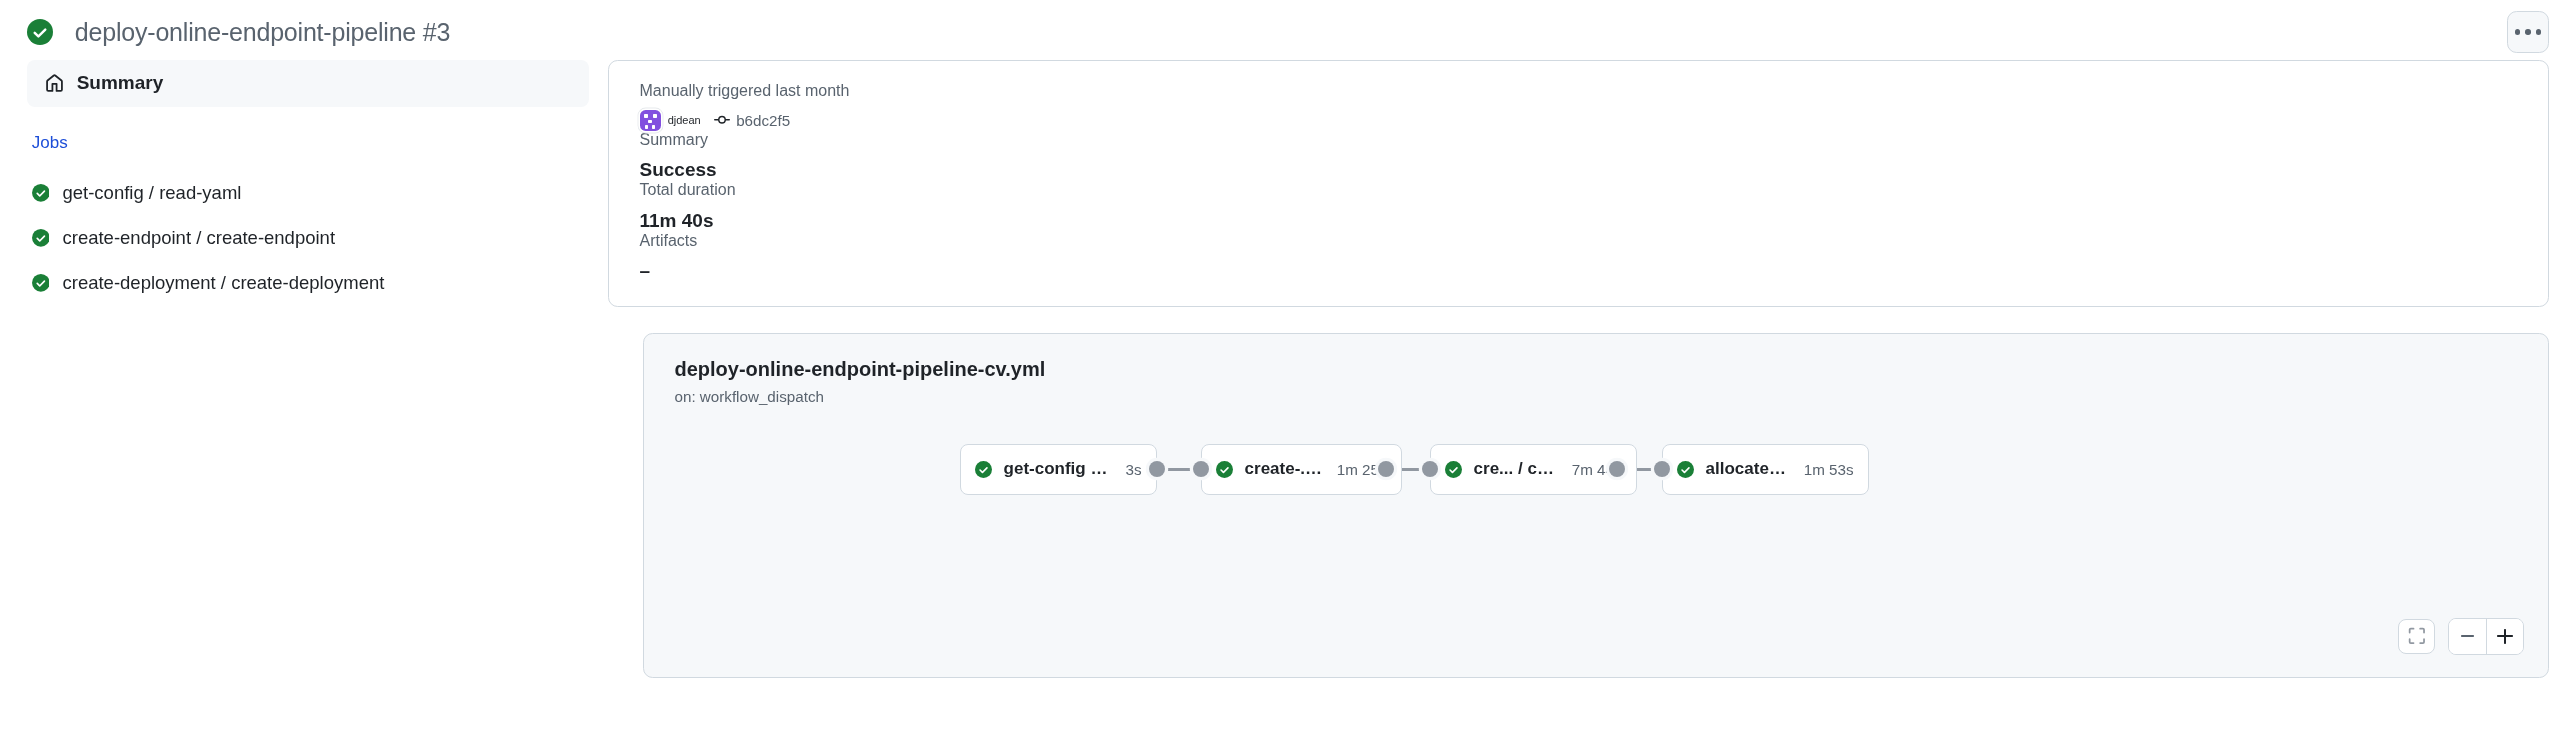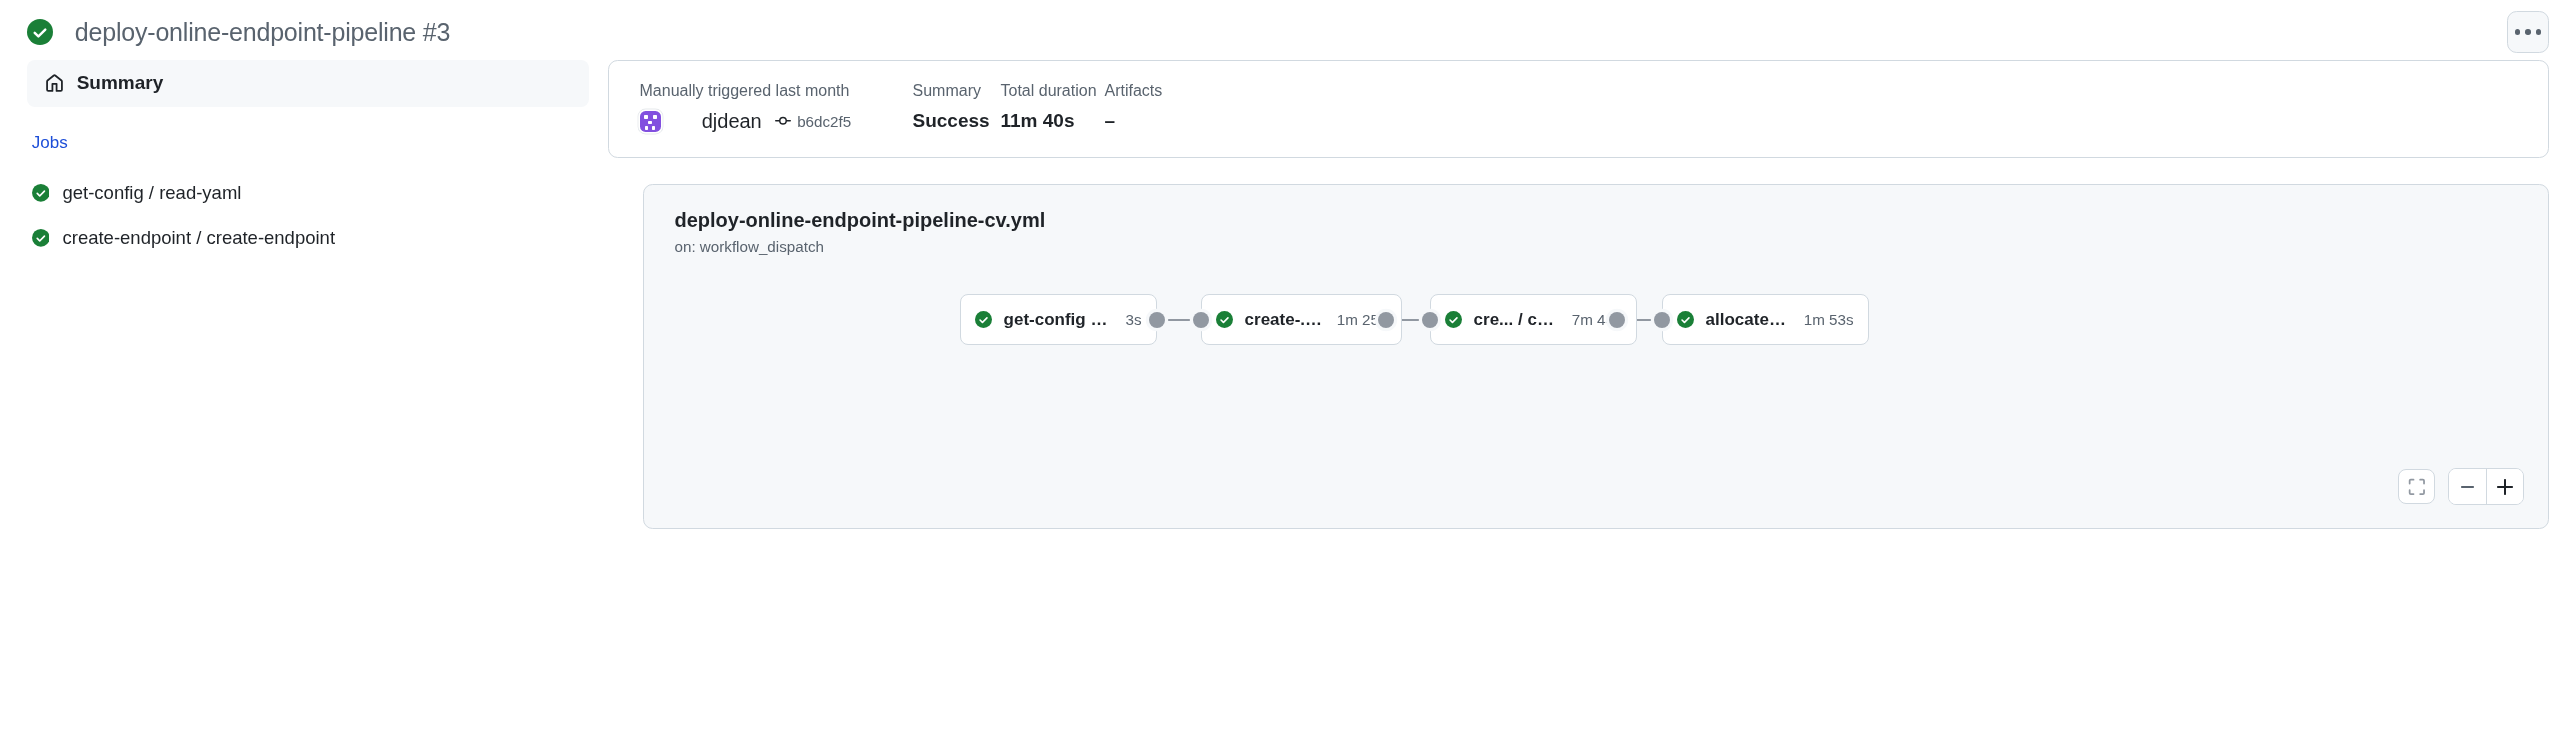--- a/index.html
+++ b/index.html
@@ -90,21 +90,21 @@
   .main-col { flex: 1; padding-top: 9.6px; padding-left: 19px; }
 
   .card {
     border: 0.8px solid #d1d9e0;
     border-radius: 9.6px;
     background: #ffffff;
   }
 
   
   .meta-card { padding: 21px 30.5px 24px 30.5px; }
-  .meta-grid { display: flex; }
+  .meta-grid { display: flex; flex-direction: column; }
   .meta-col-trigger { width: 273px; }
   .meta-col-status  { width: 88px; }
   .meta-col-dur     { width: 104px; }
   .meta-col-art     { width: 96px; }
   .meta-label {
     font-size: 16px;
     color: #59636e;
     margin-bottom: 10.4px;
     white-space: nowrap;
   }
@@ -120,21 +120,21 @@
     overflow: hidden;
   }
   .avatar i {
     position: absolute; background: #ffffff; display: block;
   }
   .avatar .p1 { left: 4px;  top: 4px;  width: 4px; height: 4px; border-radius: 0.8px; }
   .avatar .p2 { right: 4px; top: 4px;  width: 4px; height: 4px; border-radius: 0.8px; }
   .avatar .p3 { left: 8px; top: 10.4px; width: 4.8px; height: 2.4px; border-radius: 0.8px; }
   .avatar .p4 { left: 5.6px;  bottom: 2.4px; width: 3.2px; height: 3.2px; border-radius: 0.8px; }
   .avatar .p5 { right: 5.6px; bottom: 2.4px; width: 3.2px; height: 3.2px; border-radius: 0.8px; }
-  .actor-name { font-size: 20px; color: #1f2328; margin-right: 13px; margin-left: 34px; }
+  .actor-name { font-size: 11px; color: #1f2328; margin-right: 13px; }
   .commit-ico { display: flex; margin-right: 6.4px; }
   .commit-sha { font-size: 15.2px; color: #59636e; }
   .meta-value { font-size: 19px; font-weight: 600; color: #1f2328; }
   .meta-value-dash { font-size: 19px; font-weight: 600; color: #1f2328; }
 
   
   .graph-card {
     margin-top: 26px;
     background: #f6f8fa;
     position: relative;
@@ -283,20 +283,29 @@
         <span class="job-item-label">get-config / read-yaml</span>
       </div>
       <div class="job-item">
         <span class="check">
           <svg width="17.7" height="17.7" viewBox="0 0 16 16">
               <circle cx="8" cy="8" r="8" fill="#1a7f37"></circle>
               <path d="M11.78 5.97a.75.75 0 0 1 0 1.06l-4.25 4.25a.75.75 0 0 1-1.06 0L4.22 9.03a.75.75 0 1 1 1.06-1.06L7 9.69l3.72-3.72a.75.75 0 0 1 1.06 0Z" fill="#fff"></path>
             </svg>
         </span>
         <span class="job-item-label">create-endpoint / create-endpoint</span>
+      </div>
+      <div class="job-item">
+        <span class="check">
+          <svg width="17.7" height="17.7" viewBox="0 0 16 16">
+              <circle cx="8" cy="8" r="8" fill="#1a7f37"></circle>
+              <path d="M11.78 5.97a.75.75 0 0 1 0 1.06l-4.25 4.25a.75.75 0 0 1-1.06 0L4.22 9.03a.75.75 0 1 1 1.06-1.06L7 9.69l3.72-3.72a.75.75 0 0 1 1.06 0Z" fill="#fff"></path>
+            </svg>
+        </span>
+        <span class="job-item-label">create-deployment / create-deployment</span>
       </div>
     </div>
   </aside>
 
   <main class="main-col">
 
     <section class="card meta-card">
       <div class="meta-grid">
         <div class="meta-col-trigger">
           <div class="meta-label">Manually triggered last month</div>

